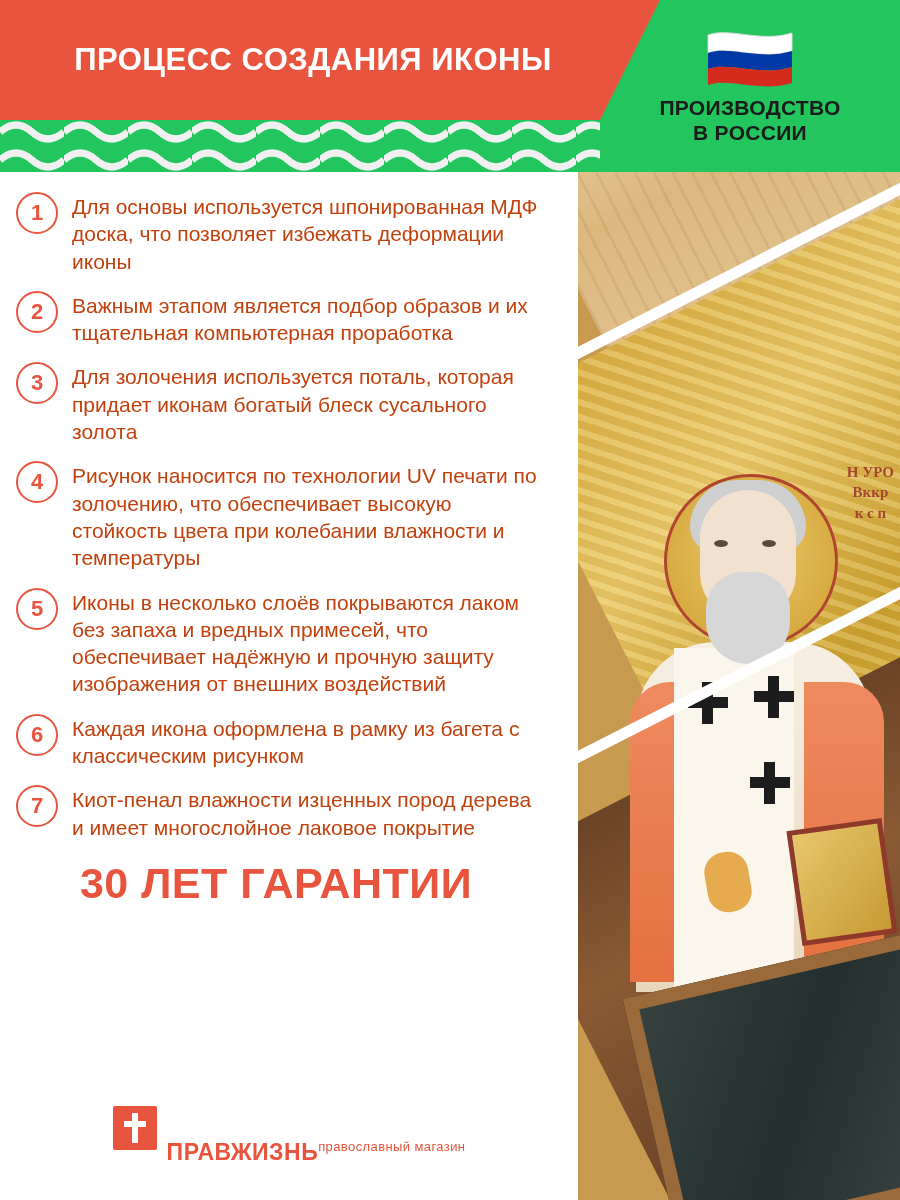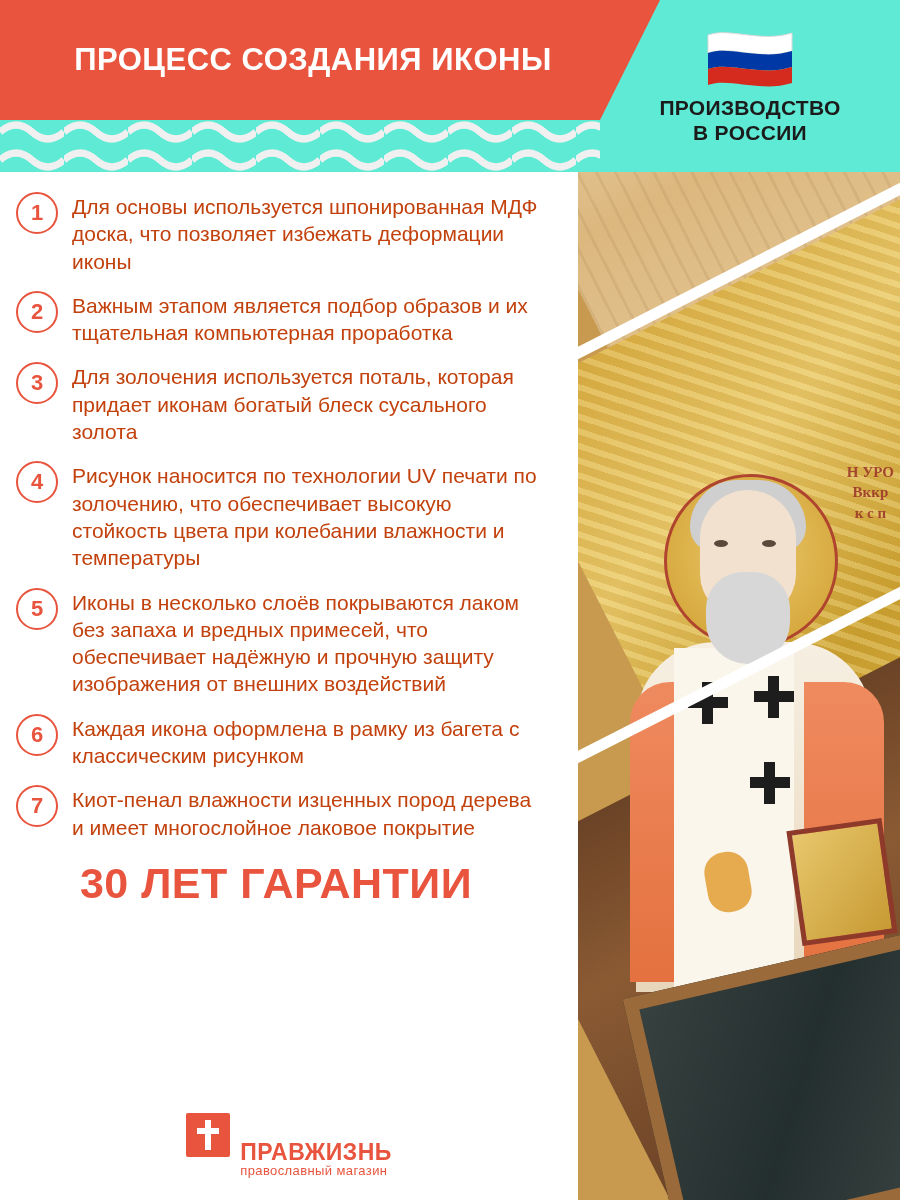--- a/index.html
+++ b/index.html
@@ -14,21 +14,21 @@
     color: #2b2b2b;
     overflow: hidden;
     position: relative;
   }
 
   
   .header {
     position: relative;
     width: 900px;
     height: 172px;
-    background: #5eead4;
+    background: #22c55e;
   }
   .header-red {
     position: absolute;
     left: 0;
     top: 0;
     width: 660px;
     height: 120px;
     background: #e8543d;
     clip-path: polygon(0 0, 660px 0, 600px 120px, 0 120px);
     display: flex;
@@ -185,21 +185,20 @@
     content: "";
     position: absolute;
     left: 11px;
     top: 15px;
     width: 22px;
     height: 6px;
     background: #ffffff;
   }
   .logo-text {
     display: flex;
-    flex-direction: column;
     line-height: 1.05;
     margin-top: 48px;
   }
   .logo-title {
     font-size: 23px;
     font-weight: bold;
     color: #e8543d;
     letter-spacing: 0.5px;
   }
   .logo-sub {

